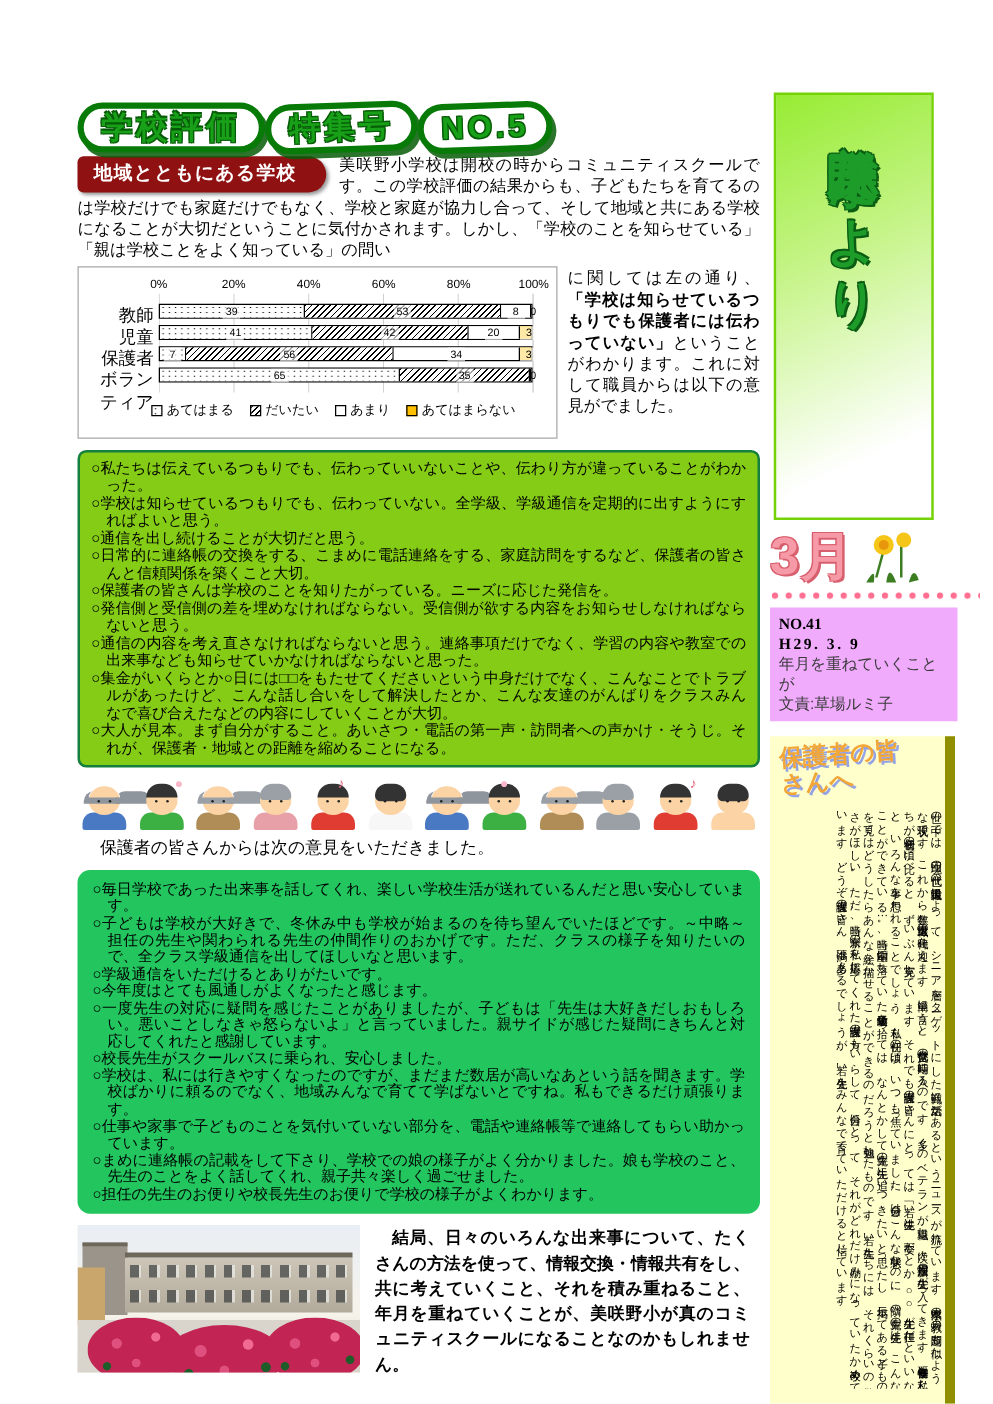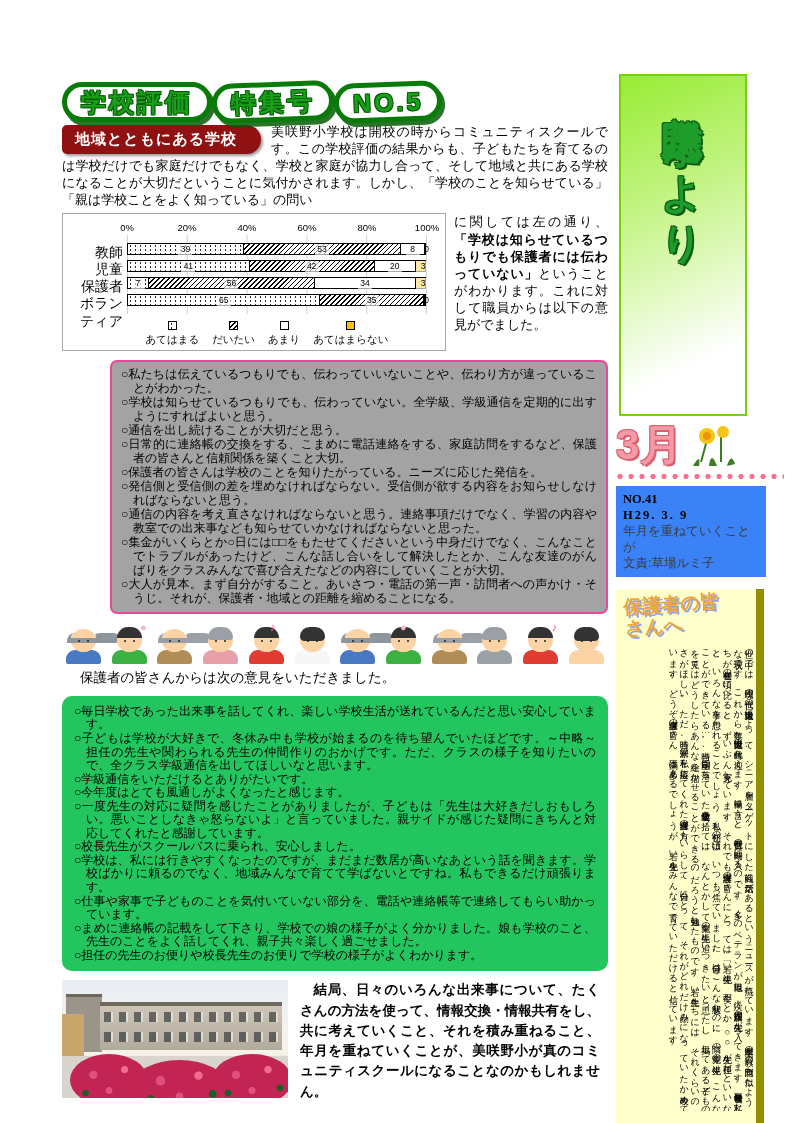--- a/index.html
+++ b/index.html
@@ -37,30 +37,30 @@
   .seg { position:relative; height:100%; border-right:1px solid #000; }
   .seg:last-child { border-right:none; }
   .seg-dots  { background-color:#fff; background-image:radial-gradient(#000 0.6px,transparent 0.75px); background-size:5px 4px; }
   .seg-hatch { background:repeating-linear-gradient(135deg,#000 0,#000 1px,#fff 1px,#fff 3.5px); }
   .seg-plain { background:#fff; }
   .seg-solid { background:#FFC000; }
   .seg-label { position:absolute; left:0; right:0; top:0; text-align:center; font-size:8.5px; line-height:11px;
                background:rgba(255,255,255,.65); margin:0 auto; width:14px; white-space:nowrap; }
   .seg-label.zero { left:auto; right:-4px; width:auto; background:none; }
   .legend { display:flex; justify-content:center; gap:13px; font-size:10.5px; margin-top:7px; margin-left:30px; }
-  .legend-item { display:flex; align-items:center; gap:3px; white-space:nowrap;flex-direction:column; }
+  .legend-item { display:flex; align-items:center; gap:3px; white-space:nowrap; }
   .sw { width:9px; height:9px; border:1px solid #000; display:inline-block; }
 
   .side-note { width:154px; font-family:"Liberation Serif","DejaVu Serif",serif;
                font-size:13px; line-height:1.32; text-align:justify; }
   .side-note b { font-family:"Liberation Sans",sans-serif; }
 
   .opinion-box { margin-top:9px; padding:6px 9px; font-size:12px; line-height:1.165; text-align:justify; }
   .opinion-box .op-item { padding-left:1em; text-indent:-1em; }
-  .staff-box { background:#a3a3a3; border:2px solid #ec4899; border-radius:7px;margin-left:48px; }
+  .staff-box { background:#84cc16; border:2px solid #15803d; border-radius:7px; }
   .parent-box { background:#22c55e; border:3px solid #22c55e; border-radius:10px; line-height:1.13; }
 
   .faces-row { position:relative; height:43px; margin:7px 2px 1px; display:flex;
                justify-content:space-between; align-items:flex-end; }
   .face { position:relative; width:39px; height:40px; }
   .face .shirt { position:absolute; bottom:0; left:2px; width:35px; height:14px; border-radius:9px 9px 2px 2px; }
   .face .head { position:absolute; top:5px; left:7px; width:25px; height:23px; border-radius:50%; background:#fbd3a4; }
   .face .hair { position:absolute; top:3px; left:7px; width:25px; height:11px; border-radius:13px 13px 0 0; }
   .face .eye { position:absolute; width:2px; height:2px; background:#222; border-radius:50%; top:16px; }
   .face .eye.l { left:14px; } .face .eye.r { left:23px; }
@@ -100,21 +100,21 @@
               display:flex; justify-content:center; }
   .masthead-text { writing-mode:vertical-rl; text-orientation:upright; font-weight:bold; font-size:41px;
               letter-spacing:3px; color:#1d9c29; margin-top:8px;
               text-shadow:2px 2px 0 #0b5d13,-1px -1px 0 #0b5d13,1px -1px 0 #0b5d13,-1px 1px 0 #0b5d13; }
   .month-row { display:flex; align-items:center; gap:4px; margin:5px 0 0 0; height:48px; }
   .month-text { font-size:42px; font-weight:bold; color:#f79aa8; letter-spacing:1px;
               text-shadow:2px 2px 0 #d8606e,-1px -1px 0 #d8606e,1px -1px 0 #d8606e,-1px 1px 0 #d8606e; }
   .dotted-divider { width:168px; height:9px; margin:3px 0 5px;
               background-image:radial-gradient(circle at 4px 4.5px,#ff6f91 2.4px,transparent 2.8px);
               background-size:11px 9px; }
-  .issue-box { width:150px; background:#3b82f6; padding:5px 7px 6px; font-size:12.5px; line-height:1.28; color:#3a3a3a; }
+  .issue-box { width:150px; background:#f0abfc; padding:5px 7px 6px; font-size:12.5px; line-height:1.28; color:#3a3a3a; }
   .issue-box .ln1 { font-weight:bold; color:#000; font-family:"Liberation Serif",serif; }
   .issue-box .ln2 { font-weight:bold; color:#000; letter-spacing:2px; font-family:"Liberation Serif",serif; }
   .column-box { width:148px; margin-top:12px; height:552px; background:#ffffcc;
               border-right:8px solid #8f8f00; border-bottom:5px solid #8f8f00; padding:4px 2px 4px 2px; }
   .column-title { width:110px; transform:rotate(-4deg); font-weight:bold; font-size:19px; line-height:1.1;
               color:#f2a637; text-shadow:2px 2px 0 #93a3e6; margin:1px 0 7px 6px; }
   .column-body { writing-mode:vertical-rl; text-orientation:upright; height:468px; width:136px;
               font-size:9px; line-height:10.8px; overflow:hidden;
               font-family:"Liberation Serif","DejaVu Serif",serif; }
 </style>

